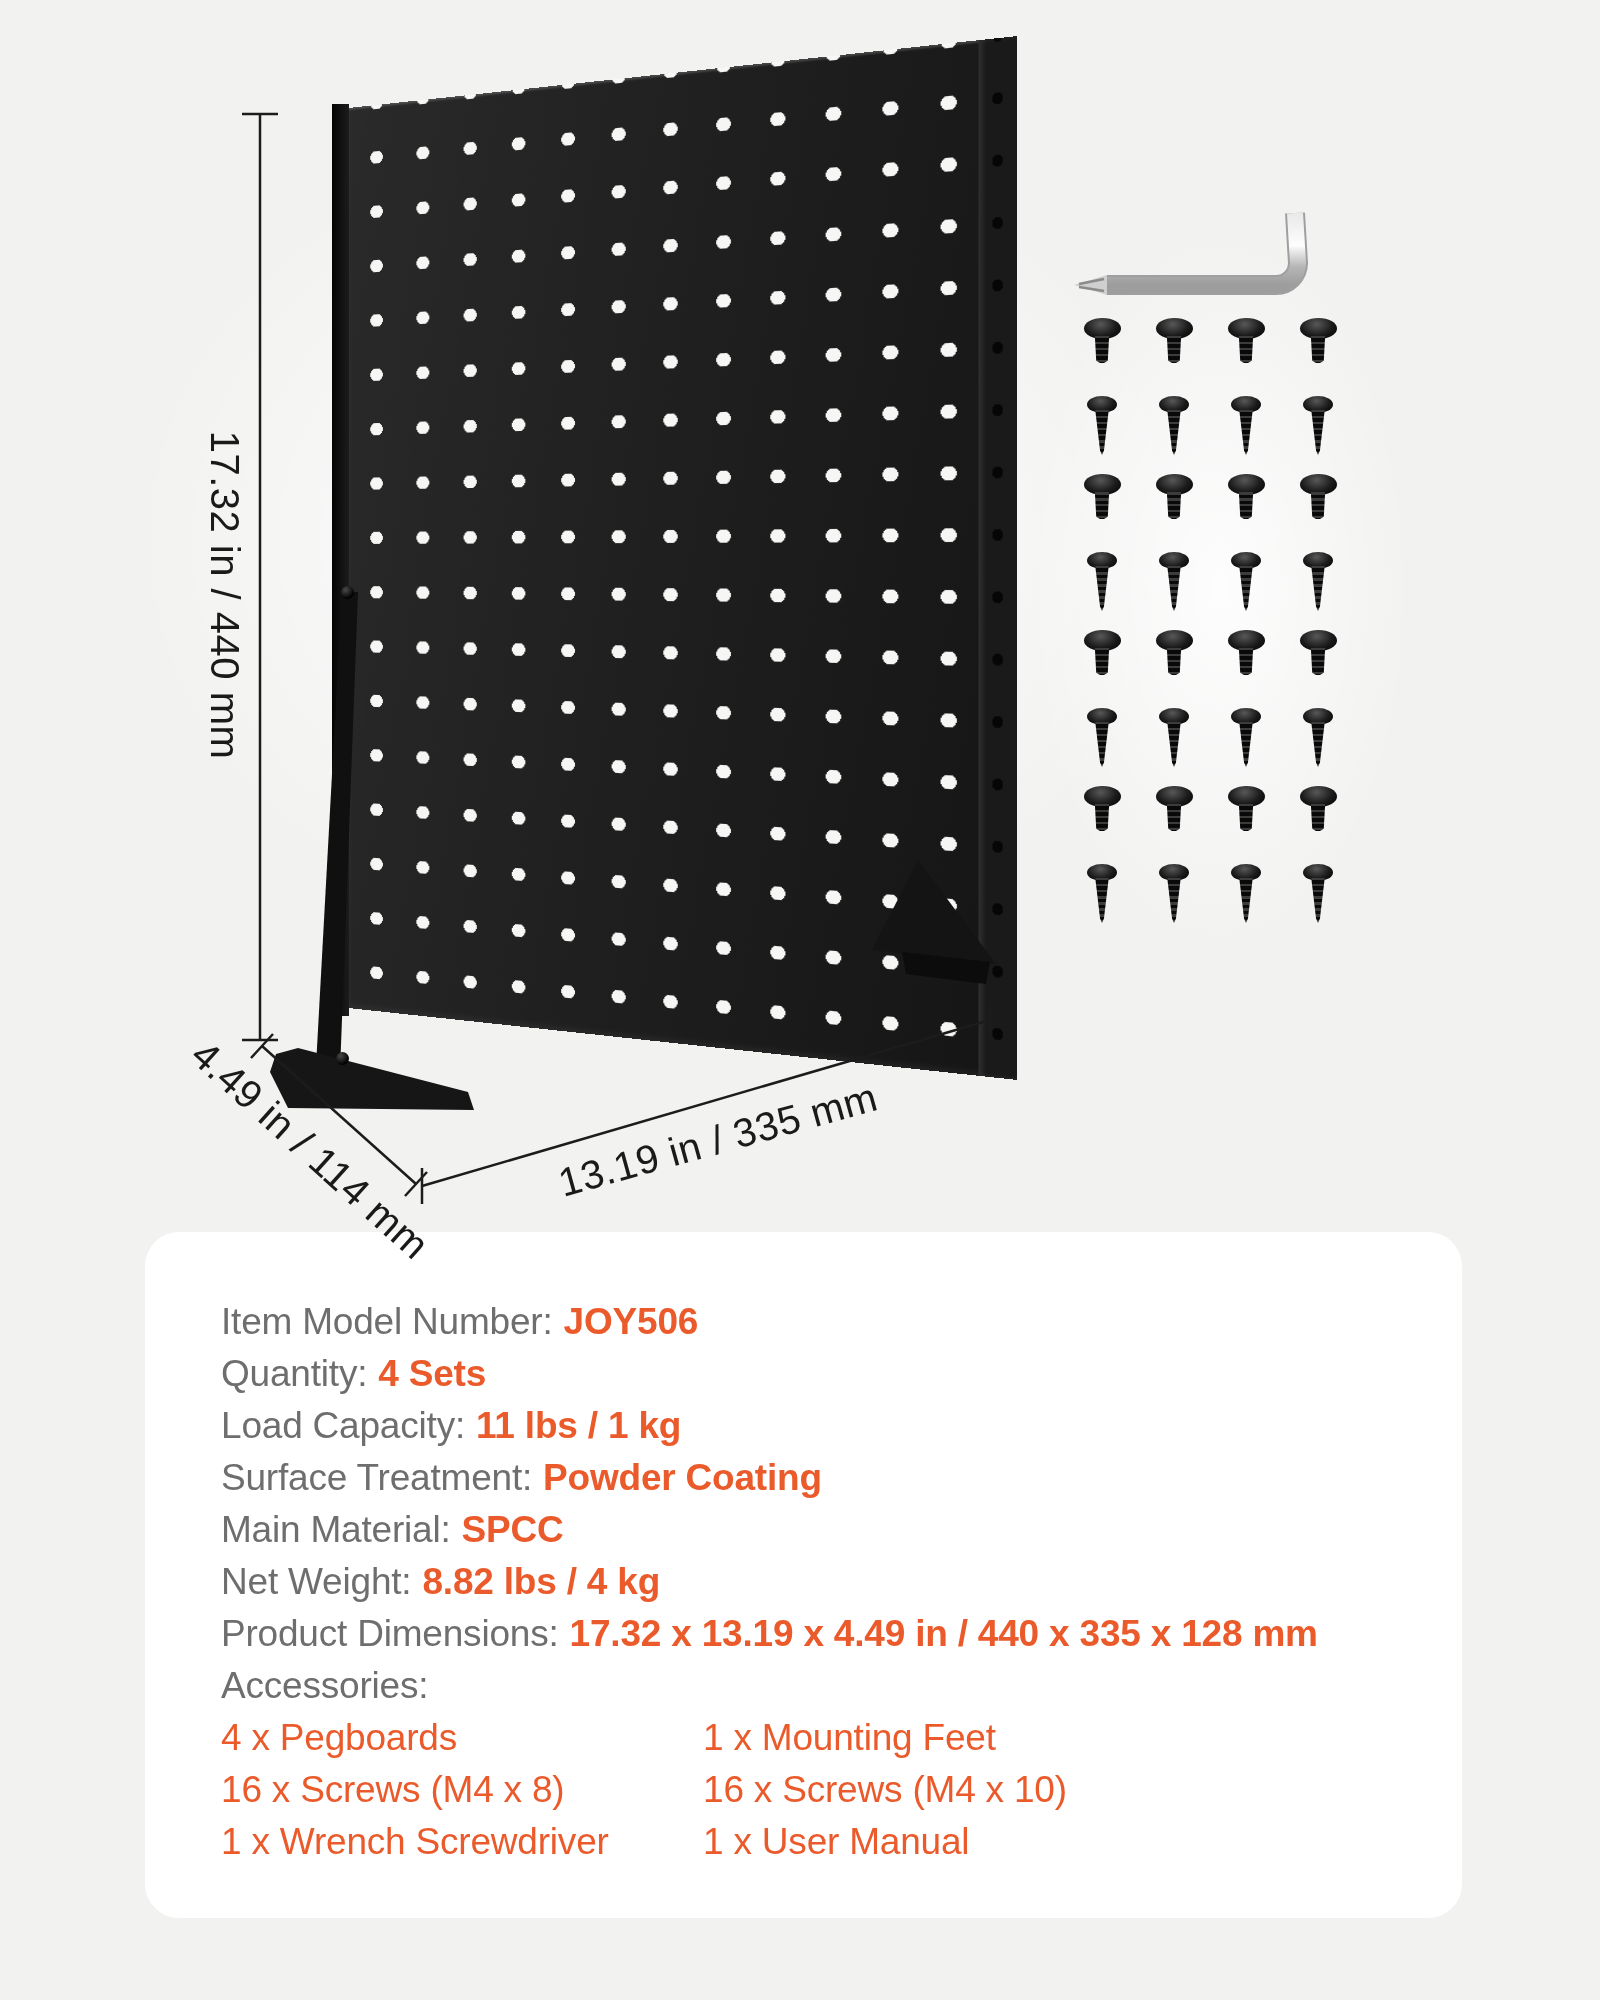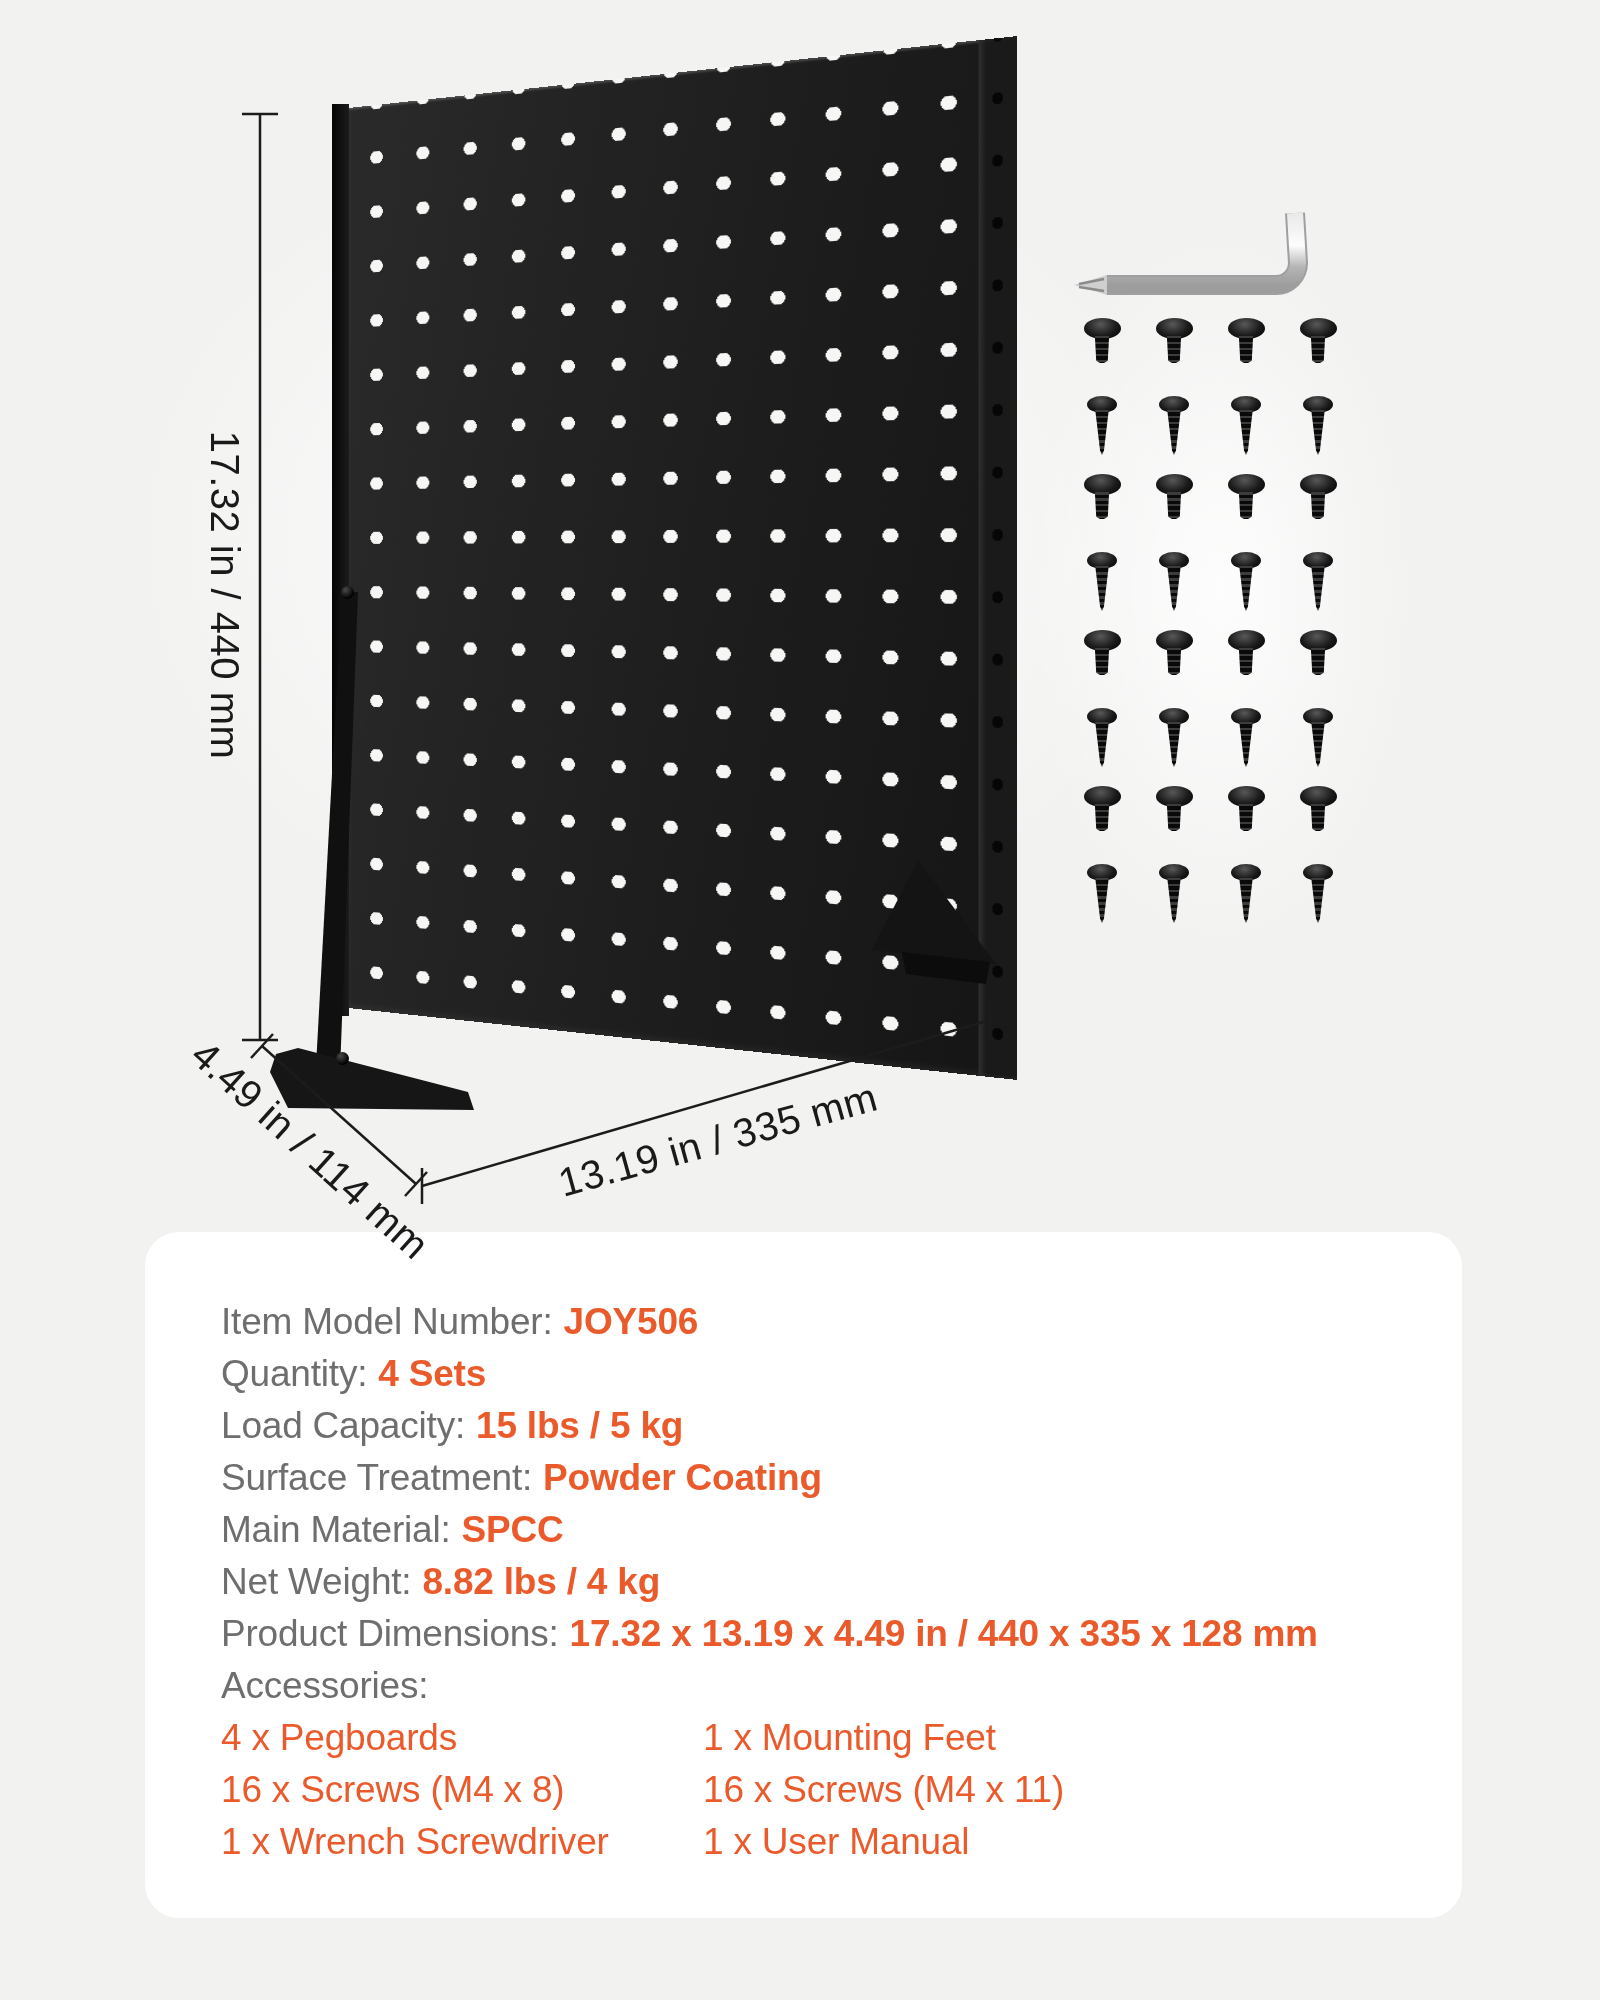--- a/index.html
+++ b/index.html
@@ -287,39 +287,39 @@
 
 <div class="card">
   <div class="card-inner">
     <div class="spec-row">
       <span class="label">Item Model Number:</span><span class="value">JOY506</span>
     </div>
     <div class="spec-row">
       <span class="label">Quantity:</span><span class="value">4 Sets</span>
     </div>
     <div class="spec-row">
-      <span class="label">Load Capacity:</span><span class="value">15 lbs / 5 kg</span>
+      <span class="label">Load Capacity:</span><span class="value">11 lbs / 1 kg</span>
     </div>
     <div class="spec-row">
       <span class="label">Surface Treatment:</span><span class="value">Powder Coating</span>
     </div>
     <div class="spec-row">
       <span class="label">Main Material:</span><span class="value">SPCC</span>
     </div>
     <div class="spec-row">
       <span class="label">Net Weight:</span><span class="value">8.82 lbs / 4 kg</span>
     </div>
     <div class="spec-row">
       <span class="label">Product Dimensions:</span><span class="value">17.32 x 13.19 x 4.49 in / 440 x 335 x 128 mm</span>
     </div>
     <div class="spec-row">
       <span class="label">Accessories:</span>
     </div>
     <div class="acc-grid">
       <div class="acc-item">4 x Pegboards</div>
       <div class="acc-item">1 x Mounting Feet</div>
       <div class="acc-item">16 x Screws (M4 x 8)</div>
-      <div class="acc-item">16 x Screws (M4 x 11)</div>
+      <div class="acc-item">16 x Screws (M4 x 10)</div>
       <div class="acc-item">1 x Wrench Screwdriver</div>
       <div class="acc-item">1 x User Manual</div>
     </div>
   </div>
 </div>
 
 </body></html>

